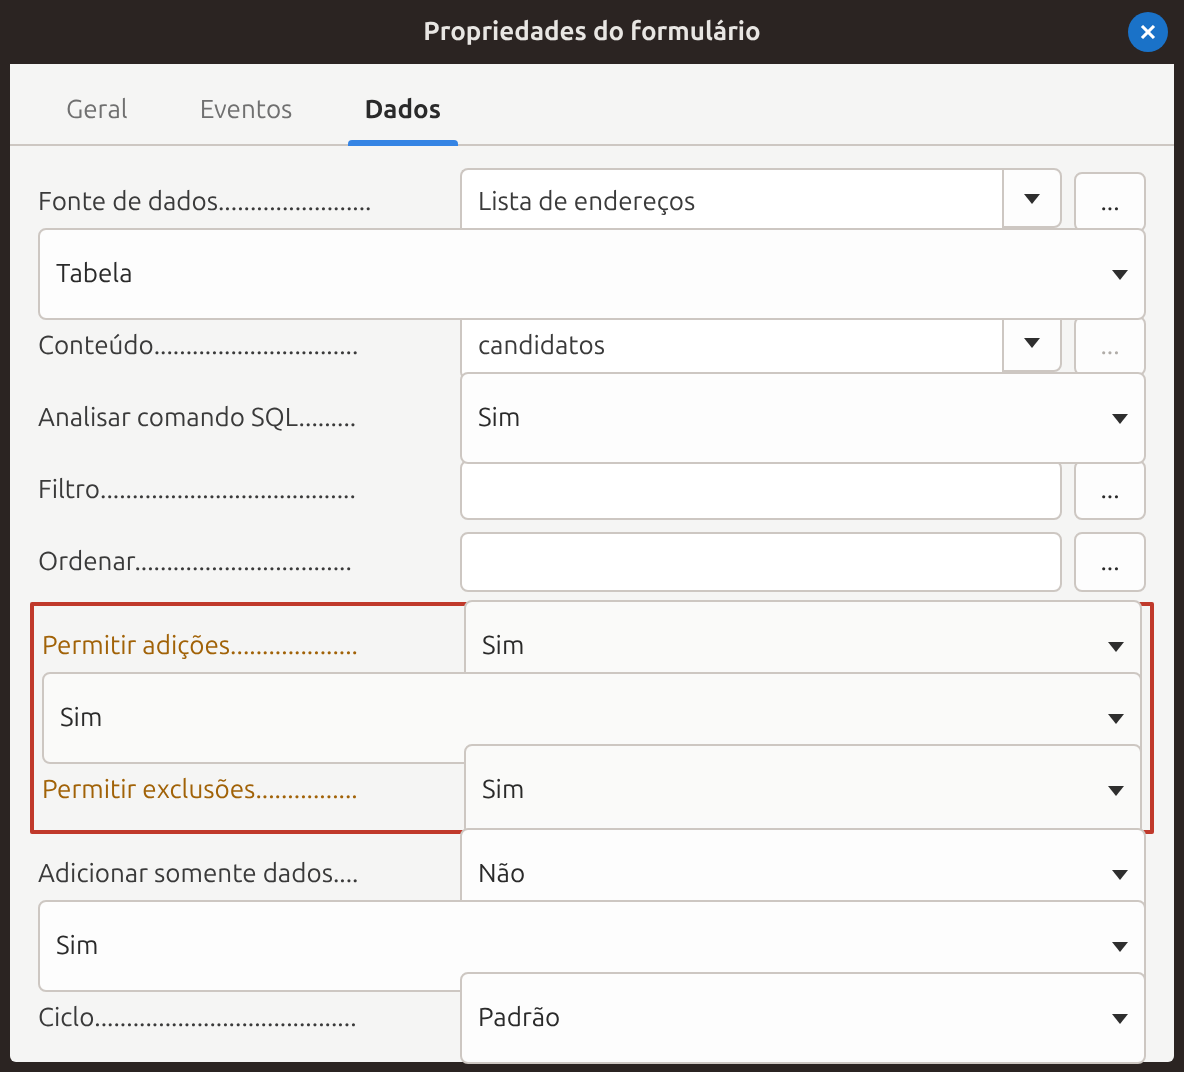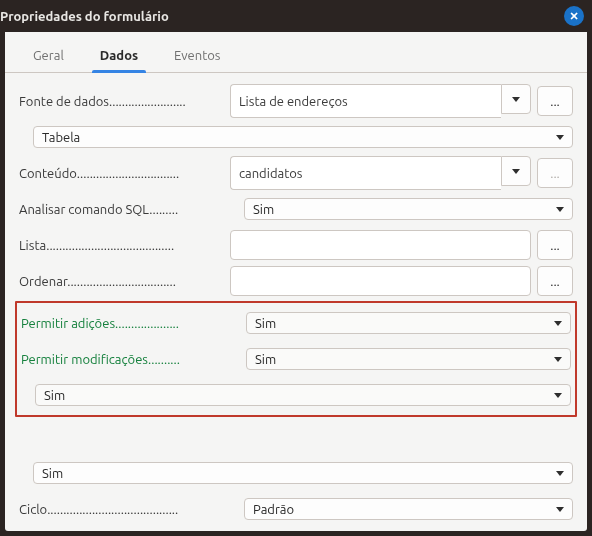--- a/index.html
+++ b/index.html
@@ -11,20 +11,21 @@
     height: 536px;
     overflow: hidden;
     color: #3a3a3a;
   }
   .titlebar {
     background: #2b2422;
     color: #e8e6e3;
     height: 32px;
     display: flex;
     align-items: center;
+    justify-content: center;
     position: relative;
     font-weight: 600;
     font-size: 13px;
   }
   .close-btn {
     position: absolute;
     right: 8px;
     top: 6px;
     width: 20px;
     height: 20px;
@@ -82,32 +83,31 @@
   }
   .label {
     width: 205px;
     white-space: nowrap;
     overflow: hidden;
     color: #3a3a3a;
     font-size: 13px;
   }
   .ctl {
     flex: 1;
-    height: 22px;
+    height: 46px;
     background: #fff;
     border: 1px solid #cdc7c2;
     border-radius: 4px;
     display: flex;
     align-items: center;
     padding: 1px 8px;
     color: #2a2a2a;
     font-size: 13px;
     position: relative;
     cursor: pointer;
-    margin-left: 14px;
   }
   .ctl.combo { background: #fdfdfd; }
   .ctl .caret {
     margin-left: auto;
     width: 0; height: 0;
     border-left: 4px solid transparent;
     border-right: 4px solid transparent;
     border-top: 5px solid #2e2e2e;
   }
   .split {
@@ -160,21 +160,21 @@
   .btn-dots.disabled {
     color: #b0aca8;
     cursor: default;
   }
   .highlight-box {
     border: 2px solid #c0392b;
     border-radius: 1px;
     padding: 2px 4px;
     margin: 2px -4px;
   }
-  .highlight-box .label { color: #15803d; }
+  .highlight-box .label { color: #a16207; }
   .highlight-box .ctl { background: #fafaf9; }
   .input-empty {
     flex: 1;
     height: 30px;
     background: #fff;
     border: 1px solid #cdc7c2;
     border-radius: 4px;
   }
 </style>
 </head>
@@ -183,22 +183,22 @@
 <div class="titlebar">
   <span>Propriedades do formulário</span>
   <div class="close-btn">
     <span>✕</span>
   </div>
 </div>
 
 <div class="window">
   <div class="tabs">
     <div class="tab">Geral</div>
+    <div class="tab">Eventos</div>
     <div class="tab active">Dados</div>
-    <div class="tab">Eventos</div>
   </div>
 
   <div class="content">
 
     <div class="row">
       <div class="label">Fonte de dados........................</div>
       <div class="split">
         <div class="txt">Lista de endereços</div>
         <div class="drop">
             <span class="caret"></span>
@@ -227,55 +227,60 @@
 
     <div class="row">
       <div class="label">Analisar comando SQL.........</div>
       <div class="ctl combo">
         <span>Sim</span>
         <span class="caret"></span>
       </div>
     </div>
 
     <div class="row">
-      <div class="label">Lista........................................</div>
+      <div class="label">Filtro........................................</div>
       <div class="input-empty"></div>
       <div class="btn-dots">...</div>
     </div>
 
     <div class="row">
       <div class="label">Ordenar..................................</div>
       <div class="input-empty"></div>
       <div class="btn-dots">...</div>
     </div>
 
     <div class="highlight-box">
       <div class="row">
         <div class="label">Permitir adições....................</div>
         <div class="ctl combo">
           <span>Sim</span>
           <span class="caret"></span>
         </div>
       </div>
       <div class="row">
-        <div class="label">Permitir modificações..........</div>
         <div class="ctl combo">
           <span>Sim</span>
           <span class="caret"></span>
         </div>
       </div>
       <div class="row">
+        <div class="label">Permitir exclusões................</div>
         <div class="ctl combo">
           <span>Sim</span>
           <span class="caret"></span>
         </div>
       </div>
     </div>
 
     <div class="row">
+      <div class="label">Adicionar somente dados....</div>
+      <div class="ctl combo">
+        <span>Não</span>
+        <span class="caret"></span>
+      </div>
     </div>
 
     <div class="row">
       <div class="ctl combo">
         <span>Sim</span>
         <span class="caret"></span>
       </div>
     </div>
 
     <div class="row">

